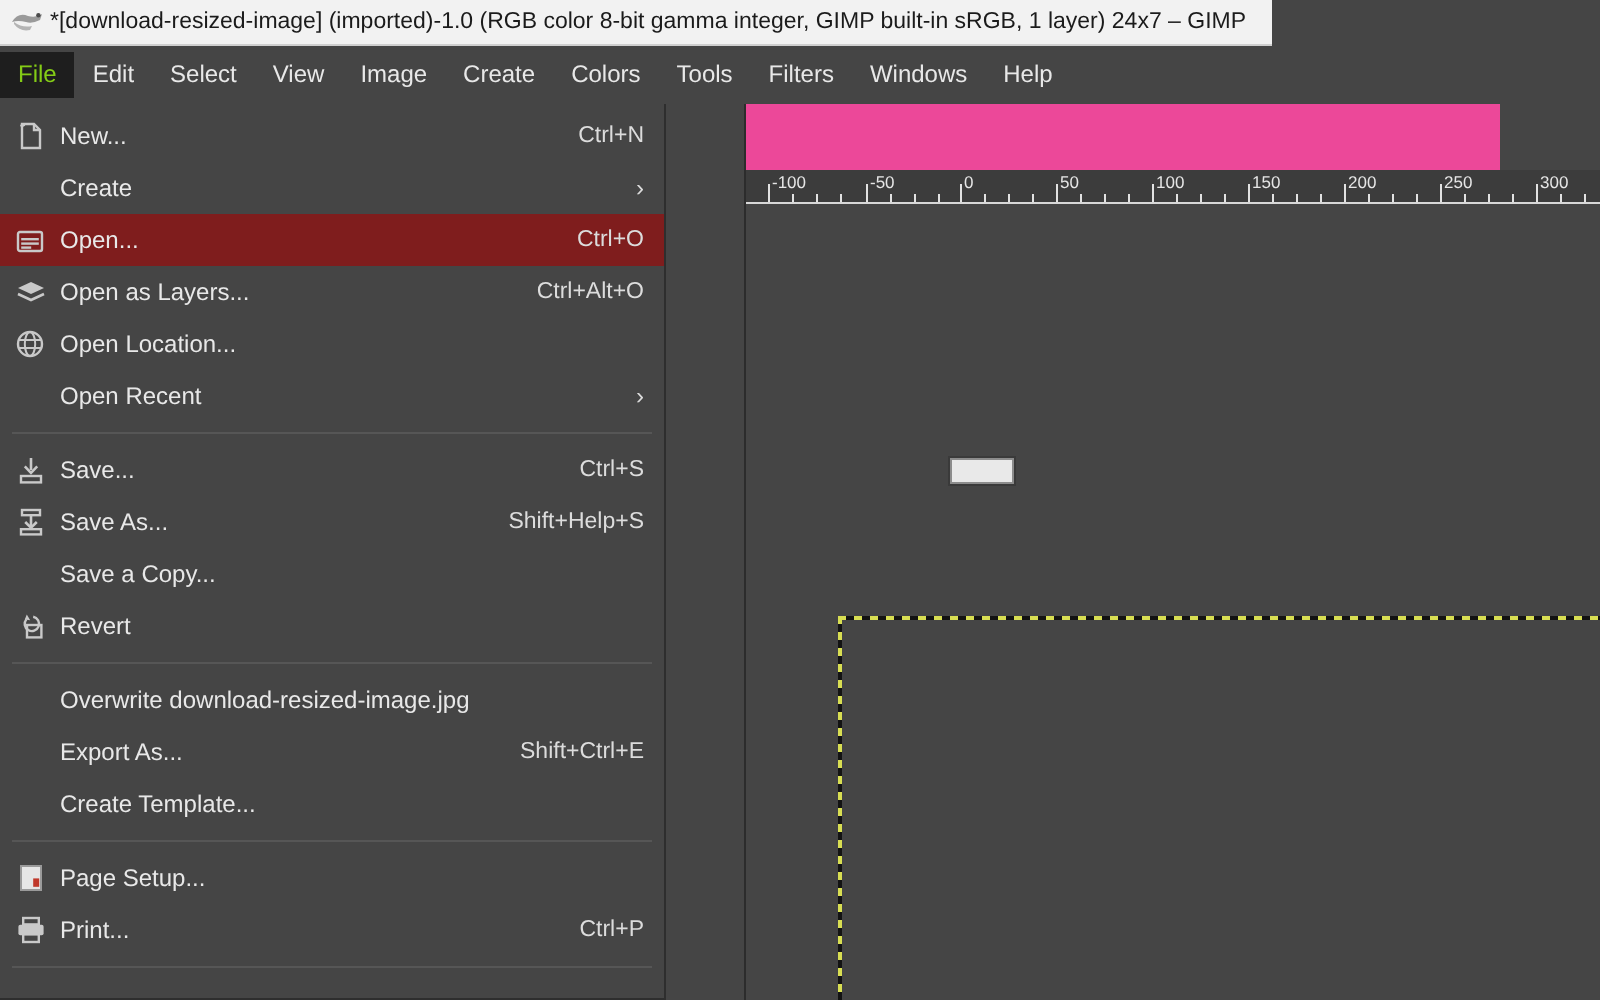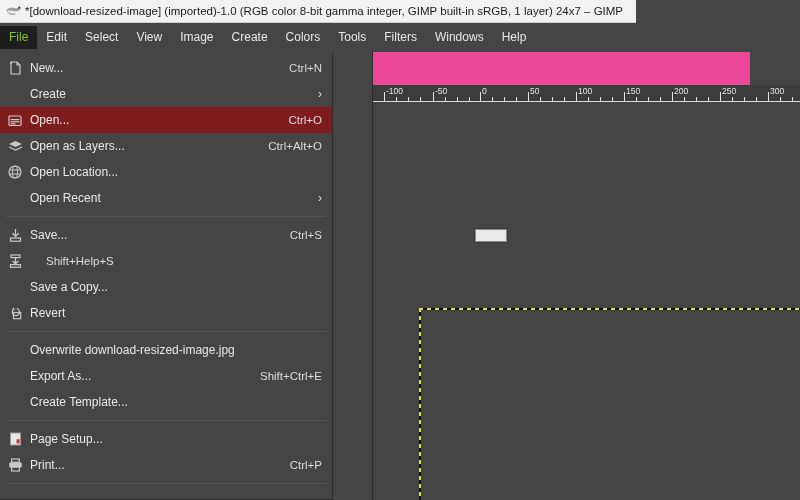--- a/index.html
+++ b/index.html
@@ -296,20 +296,21 @@
       </div>
       <div class="mi">
         <span class="ico">
           <svg width="13" height="14" viewBox="0 0 13 14">
             <rect x="2" y="1" width="9" height="2.6" fill="none" stroke="#c9c9c9" stroke-width="1.2"></rect>
             <path d="M6.5 4v5" stroke="#c9c9c9" stroke-width="1.3"></path>
             <path d="M3.6 7 6.5 9.8 9.4 7" fill="none" stroke="#c9c9c9" stroke-width="1.3"></path>
             <rect x="1.5" y="10.6" width="10" height="2.6" fill="none" stroke="#c9c9c9" stroke-width="1.2"></rect>
           </svg>
         </span>
+        <span class="lbl">Save As...</span>
         <span class="accel">Shift+Help+S</span>
       </div>
       <div class="mi">
         <span class="ico"></span>
         <span class="lbl">Save a Copy...</span>
       </div>
       <div class="mi">
         <span class="ico">
           <svg width="14" height="14" viewBox="0 0 14 14">
             <path d="M5.2 3.6A3.6 3.6 0 1 0 8.6 2.4" fill="none" stroke="#c9c9c9" stroke-width="1.2"></path>

